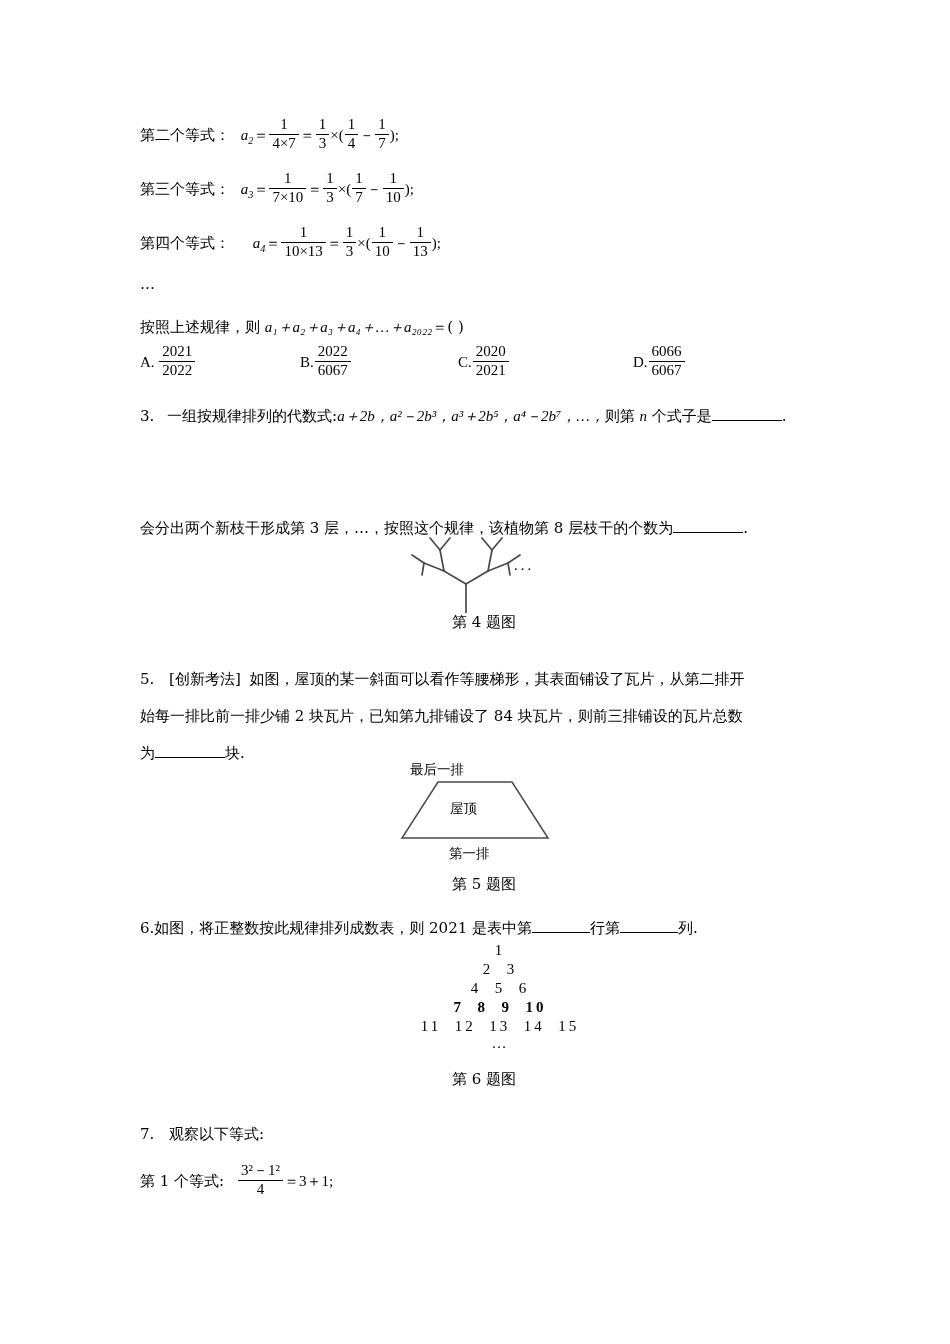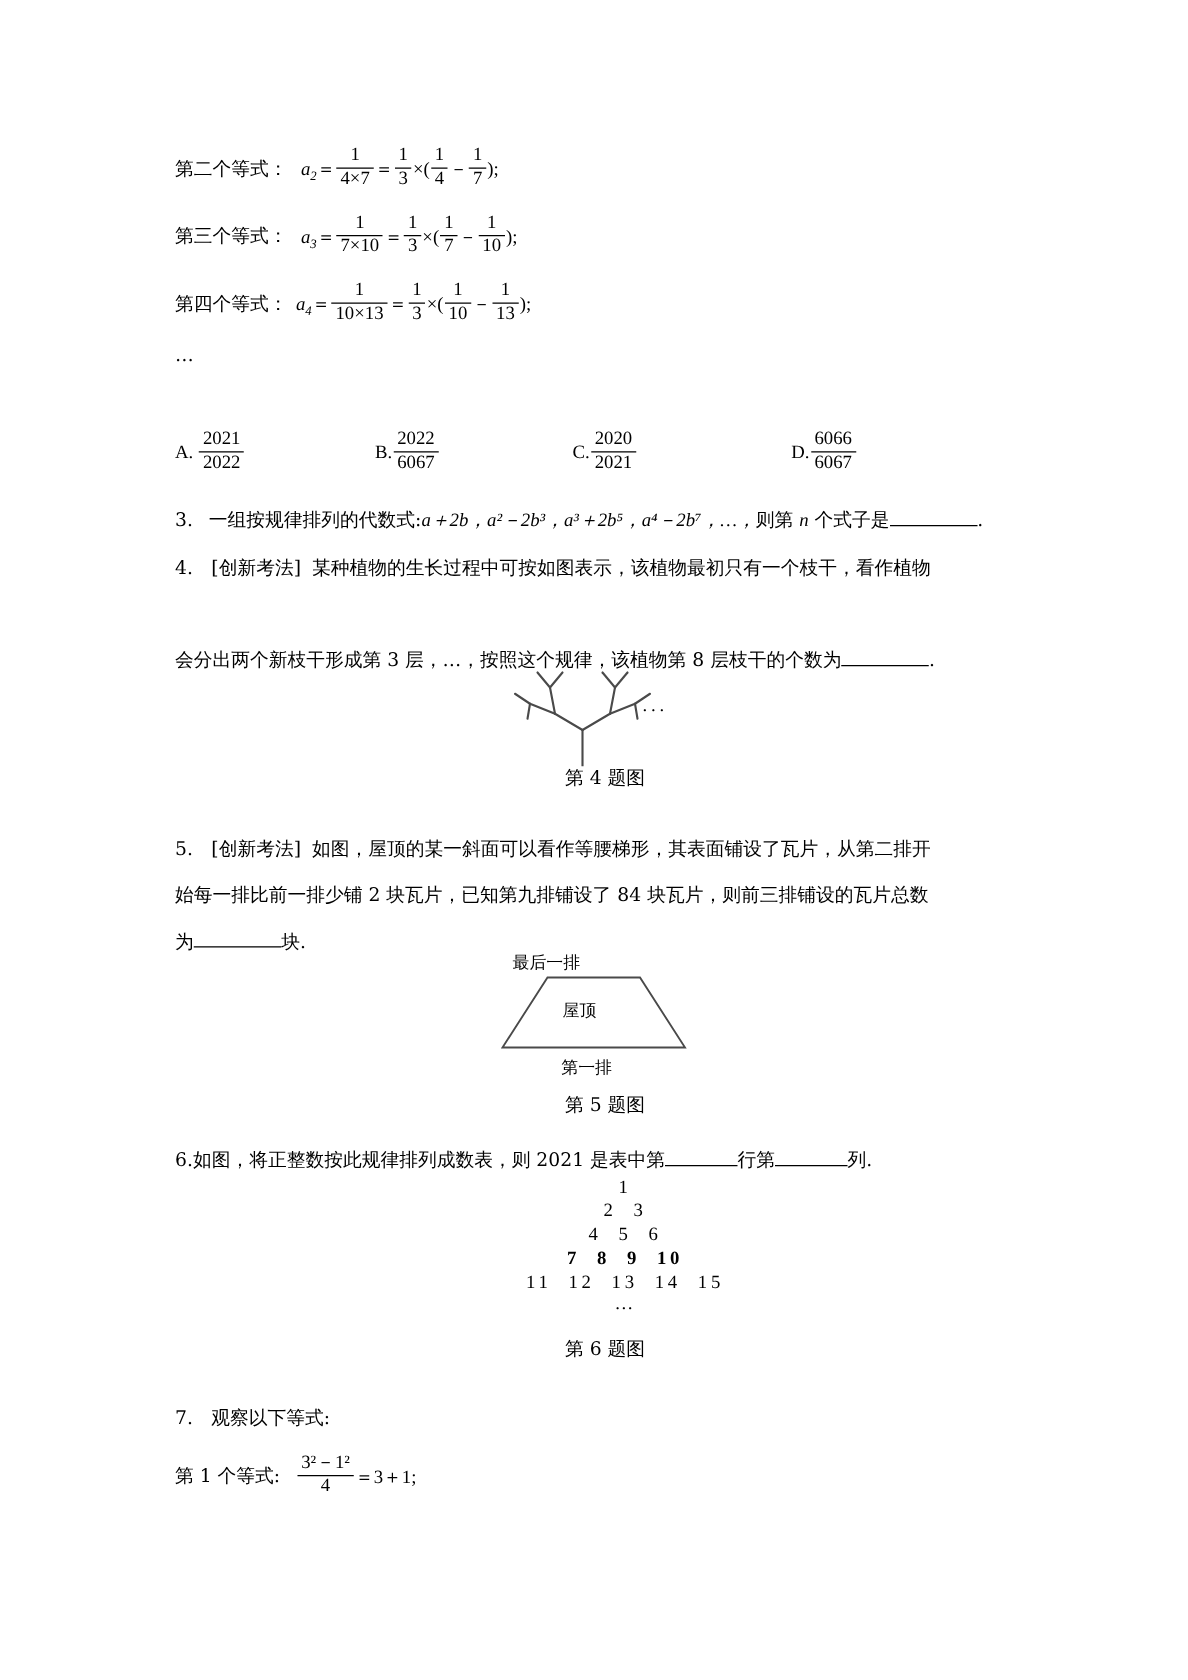--- a/index.html
+++ b/index.html
@@ -118,52 +118,50 @@
 
   <div class="eqrow" style="left:140px; top:172px;">
     <span class="cn">第三个等式：</span>
     <span class="math" style="margin-left:6px;">
       <span class="it">a<sub>3</sub></span><span>＝</span><span class="frac"><span class="num">1</span><span class="den">7×10</span></span><span>＝</span><span class="frac"><span class="num">1</span><span class="den">3</span></span><span>×</span><span>(</span><span class="frac"><span class="num">1</span><span class="den">7</span></span><span>－</span><span class="frac"><span class="num">1</span><span class="den">10</span></span><span>);</span>
     </span>
   </div>
 
   <div class="eqrow" style="left:140px; top:226px;">
     <span class="cn">第四个等式：</span>
-    <span class="math" style="margin-left:2px;">
+    <span class="math" style="margin-left:18px;">
       <span class="it">a<sub>4</sub></span><span>＝</span><span class="frac"><span class="num">1</span><span class="den">10×13</span></span><span>＝</span><span class="frac"><span class="num">1</span><span class="den">3</span></span><span>×</span><span>(</span><span class="frac"><span class="num">1</span><span class="den">10</span></span><span>－</span><span class="frac"><span class="num">1</span><span class="den">13</span></span><span>);</span>
     </span>
   </div>
 
   <div class="line cn" style="left:140px; top:277px;">…</div>
 
+  <div class="para" style="left:140px; top:310px;">
+    <span>按照上述规律，则 </span><span class="it" style="font-size:15px;">a₁＋a₂＋a₃＋a₄＋…＋a₂₀₂₂</span><span>＝(      )</span>
+  </div>
 
   <div class="mcopt" style="left:140px; top:345px;">
     <span>A.</span>
     <span class="frac"><span class="num">2021</span><span class="den">2022</span></span>
   </div>
   <div class="mcopt" style="left:300px; top:345px;">
     <span>B.</span><span class="frac"><span class="num">2022</span><span class="den">6067</span></span>
   </div>
   <div class="mcopt" style="left:458px; top:345px;">
     <span>C.</span><span class="frac"><span class="num">2020</span><span class="den">2021</span></span>
   </div>
   <div class="mcopt" style="left:633px; top:345px;">
     <span>D.</span><span class="frac"><span class="num">6066</span><span class="den">6067</span></span>
   </div>
 
   <div class="para" style="left:140px; top:399px;">
     <span>3.</span>
     <span style="margin-left:8px;">一组按规律排列的代数式:</span><span class="it">a＋2b，a²－2b³，a³＋2b⁵，a⁴－2b⁷，…，</span><span>则第 <span class="it">n</span> 个式子是</span><span class="blank" style="width:70px; height:13px;"></span><span>.</span>
   </div>
 
-  <div class="para" style="left:140px; top:437px;">
-    <span>4.</span>
-    <span style="margin-left:10px;">[创新考法]</span>
-    <span style="margin-left:4px;">某种植物的生长过程中可按如图表示，该植物最初只有一个枝干，看作植物</span>
-  </div>
   <div class="para" style="left:140px; top:511px;">
     <span>会分出两个新枝干形成第 3 层，…，按照这个规律，该植物第 8 层枝干的个数为</span><span class="blank" style="width:70px; height:13px;"></span><span>.</span>
   </div>
 
   <svg class="fig" style="left:404px; top:528px;" width="150" height="85" viewBox="0 0 150 85">
     <g stroke="#4a4a4a" stroke-width="1.7" fill="none" stroke-linecap="round">
 
       <line x1="62" y1="85" x2="62" y2="56"></line>
 
       <line x1="62" y1="56" x2="40" y2="43"></line>

